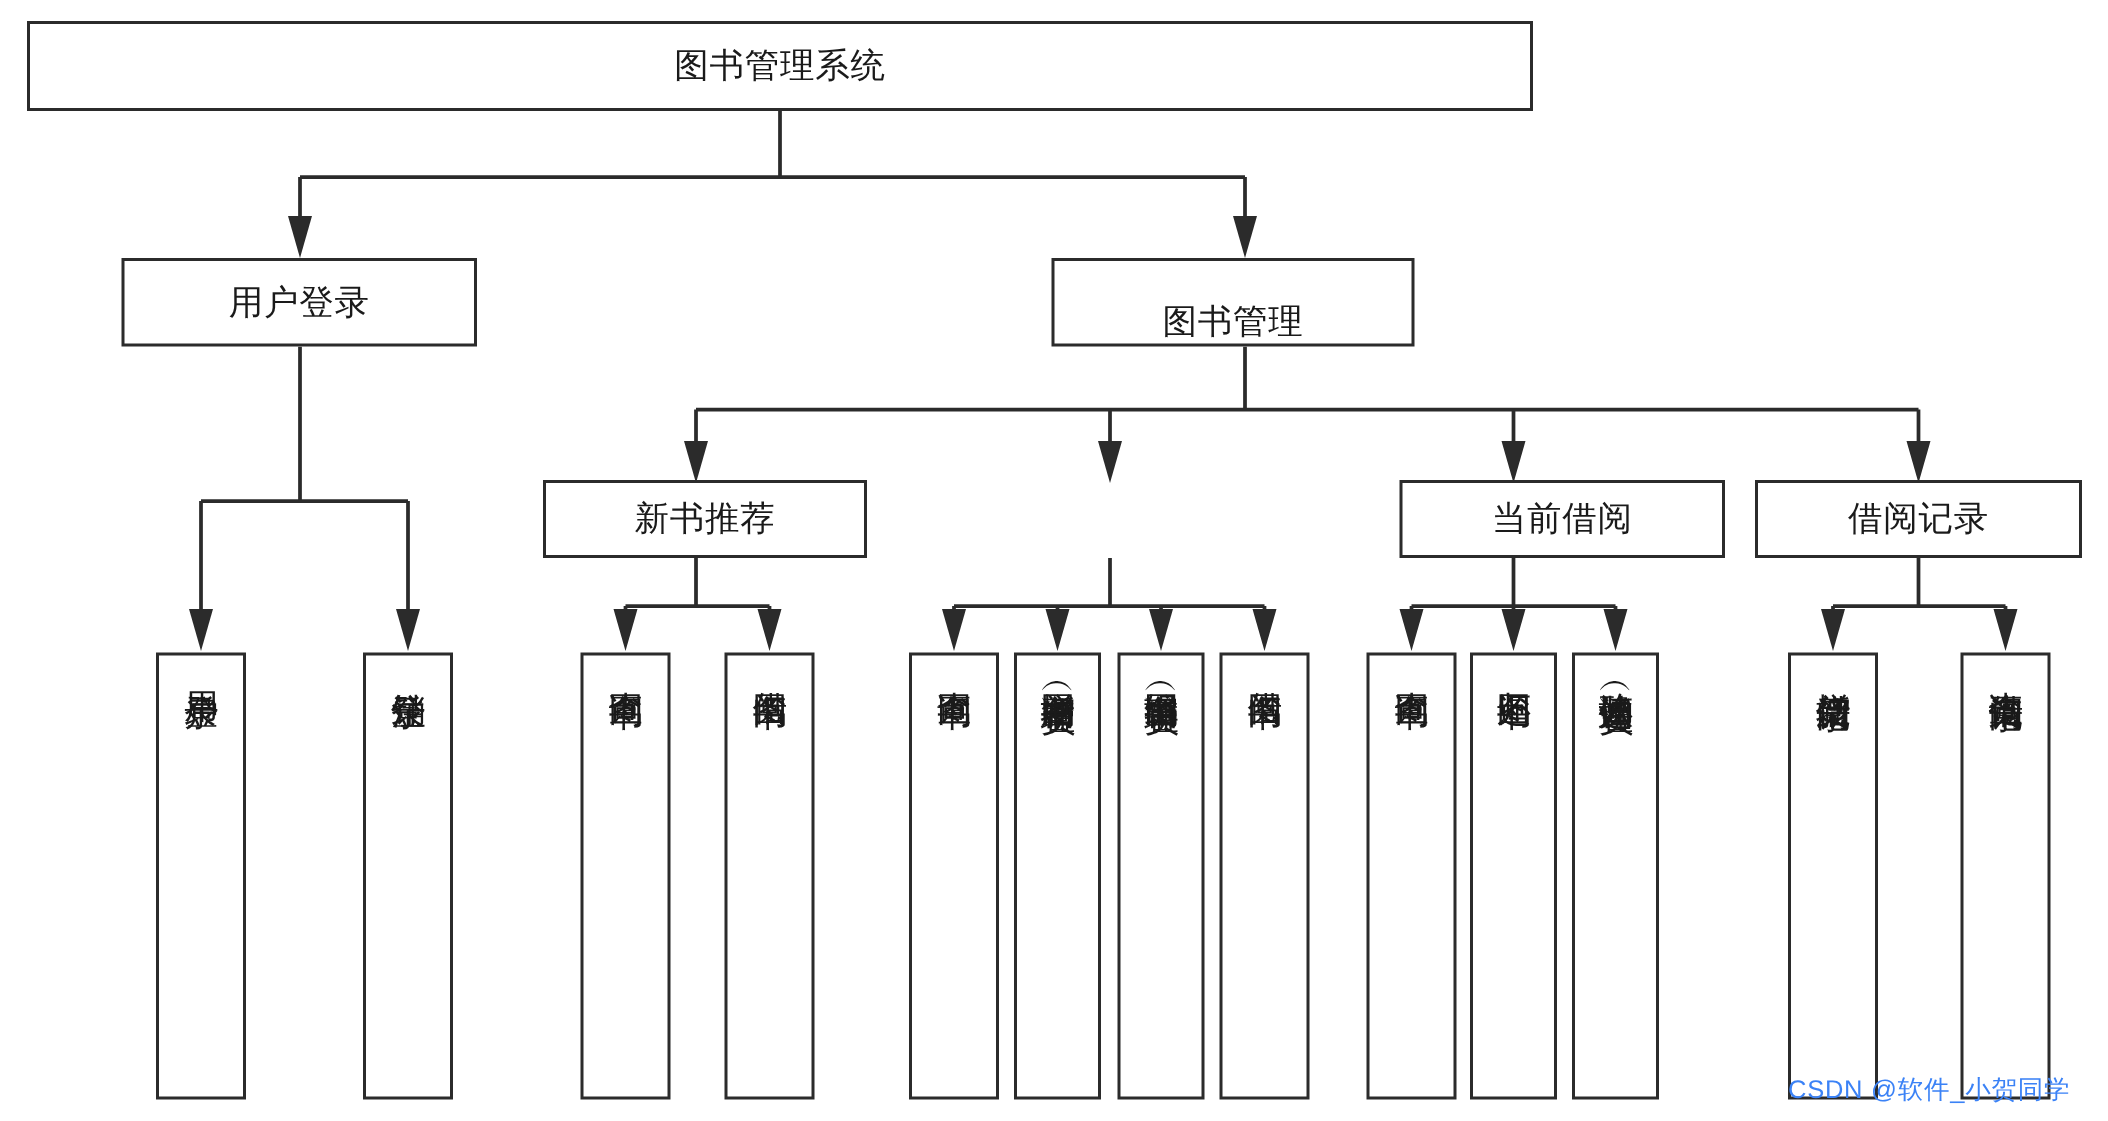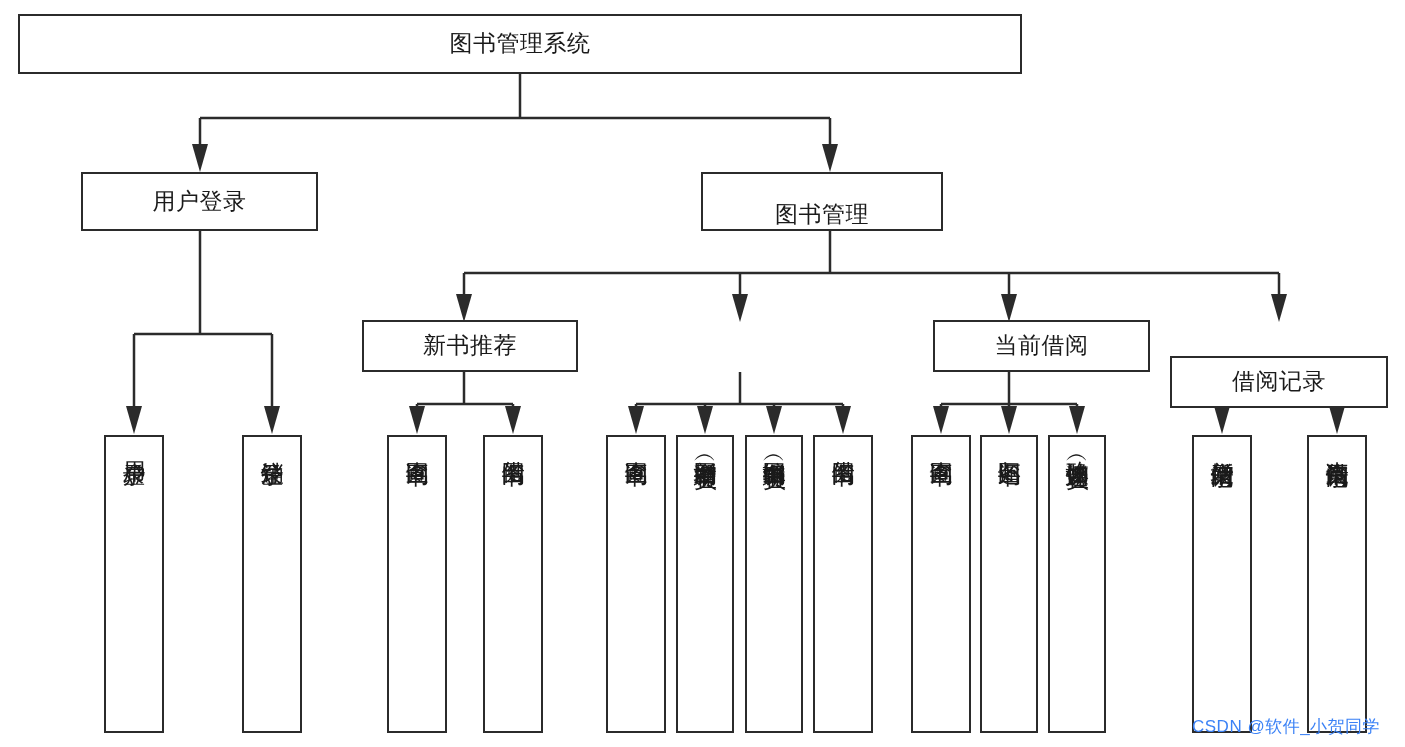--- a/index.html
+++ b/index.html
@@ -154,21 +154,21 @@
   <div class="node-box" style="left:701px; top:172px; width:242px; height:59px;align-items:flex-end;">
     <span class="node-label-h">图书管理</span>
   </div>
 
   <div class="node-box" style="left:362px; top:320px; width:216px; height:52px;">
     <span class="node-label-h">新书推荐</span>
   </div>
   <div class="node-box" style="left:901px; top:320px; width:217px; height:52px;margin-left:32px;">
     <span class="node-label-h">当前借阅</span>
   </div>
-  <div class="node-box" style="left:1170px; top:320px; width:218px; height:52px;margin-top:36px;">
+  <div class="node-box" style="left:1170px; top:320px; width:218px; height:52px;">
     <span class="node-label-h">借阅记录</span>
   </div>
 
   <div class="node-box leaf" style="left:104px; top:435px; width:60px; height:298px;">
     <span class="node-label-v">用户登录</span>
   </div>
   <div class="node-box leaf" style="left:242px; top:435px; width:60px; height:298px;">
     <span class="node-label-v">注销登录</span>
   </div>
 

